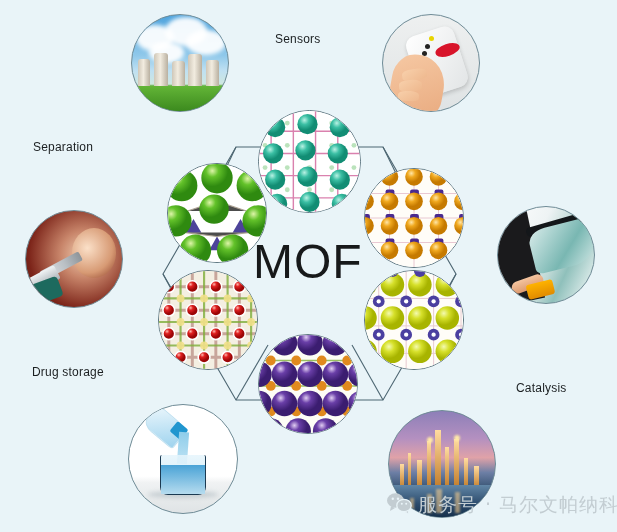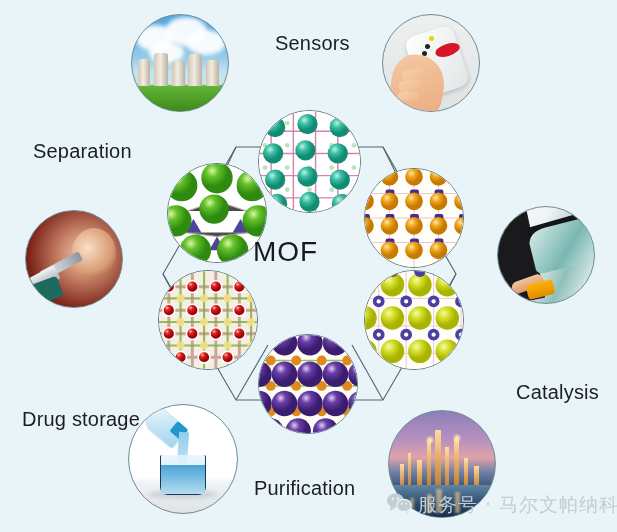--- a/index.html
+++ b/index.html
@@ -41,32 +41,32 @@
   }
   .mof-circ {
     border: 1px solid #5c7580;
     background: #ffffff;
   }
 
   
   .label {
     position: absolute;
     color: #1b1f21;
-    font-size: 20px;
+    font-size: 12px;
     font-family: "Liberation Sans", sans-serif;
     white-space: nowrap;
     letter-spacing: .2px;
   }
 
   
   #mof-title {
     position: absolute;
     left: 253px;
     top: 238px;
-    font-size: 28px;
+    font-size: 48px;
     font-family: "Liberation Sans", sans-serif;
     color: #17191a;
     letter-spacing: 1px;
     line-height: 1;
   }
 
   
   #watermark {
     position: absolute;
     left: 386px;
@@ -647,25 +647,24 @@
     <div class="reflect" style="left:20%; width:4%; height:14%;"></div>
   </div>
 
   <div id="mof-title">MOF</div>
 
   <div class="label" style="left:275px; top:32px;">Sensors</div>
 
   <div class="label" style="left:33px; top:140px;text-align:center;">Separation</div>
 
 
-  <div class="label" style="left:22px; top:365px;margin-top:43px;">Drug storage</div>
+  <div class="label" style="left:32px; top:365px;">Drug storage</div>
 
   <div class="label" style="left:516px; top:365px;margin-top:16px;">Catalysis</div>
 
-  <div class="label" style="left:254px; top:477px;">Purification</div>
 
   <div id="watermark">
     <span style="display:inline-block;">
       <svg width="26" height="22" viewBox="0 0 26 22">
         <ellipse cx="9.5" cy="8.5" rx="8.5" ry="7.2" fill="#c3cdd2"></ellipse>
         <polygon points="5,14 4,19 9,16" fill="#c3cdd2"></polygon>
         <ellipse cx="18" cy="13.5" rx="7.2" ry="6.2" fill="#c3cdd2" stroke="#e9f4f8" stroke-width="1.3"></ellipse>
         <polygon points="22,18.5 23,22 19,20" fill="#c3cdd2" stroke="#e9f4f8" stroke-width="1"></polygon>
         <circle cx="6.8" cy="6.8" r="1.2" fill="#e9f4f8"></circle>
         <circle cx="12" cy="6.8" r="1.2" fill="#e9f4f8"></circle>

